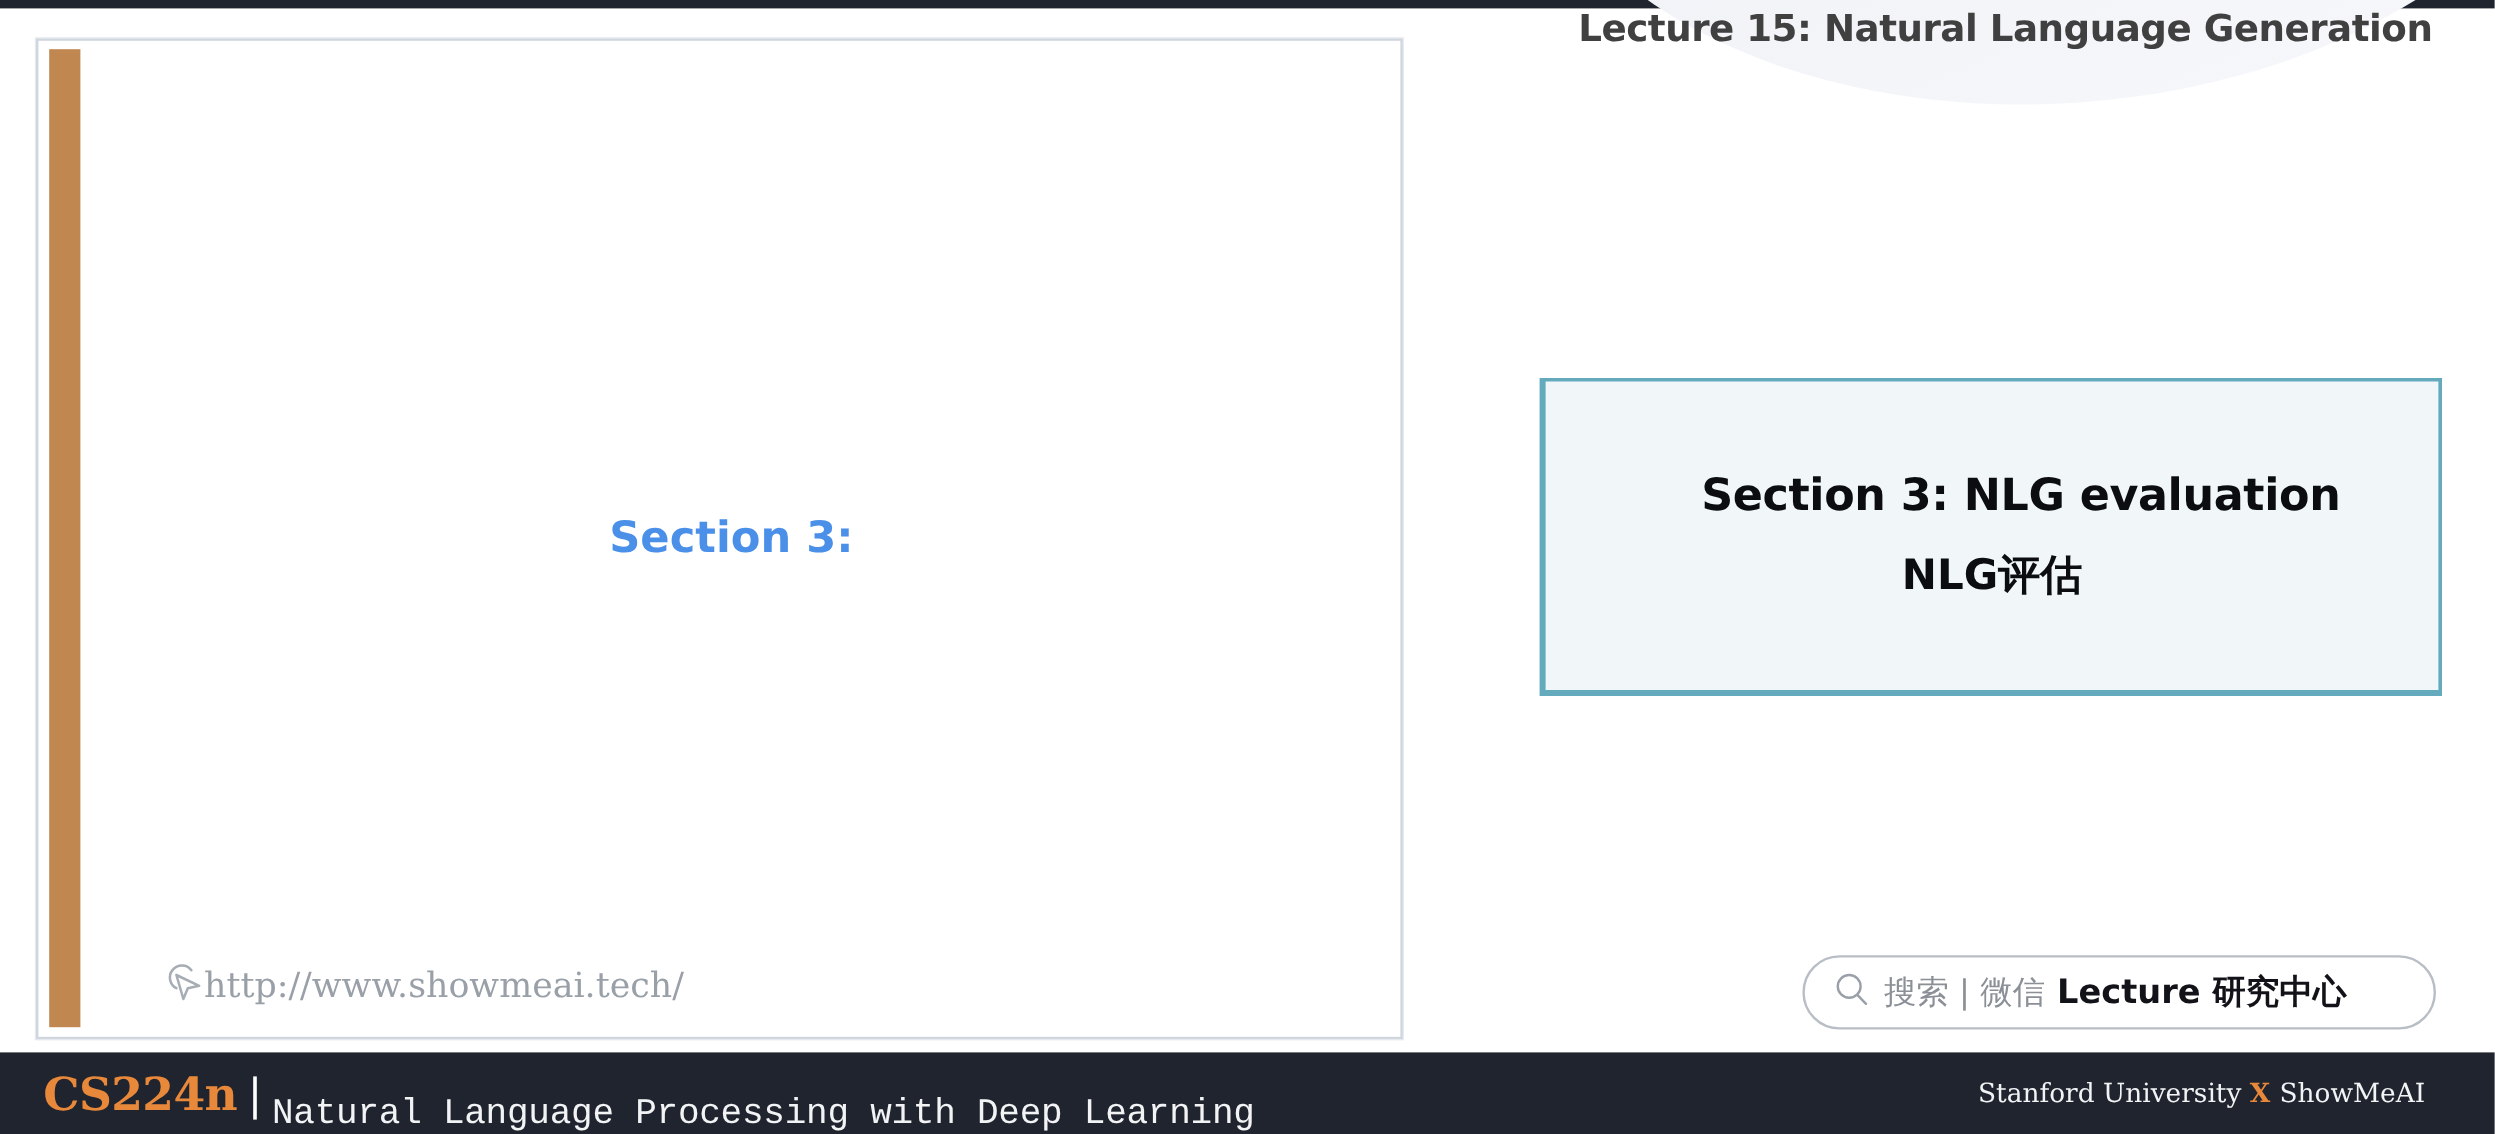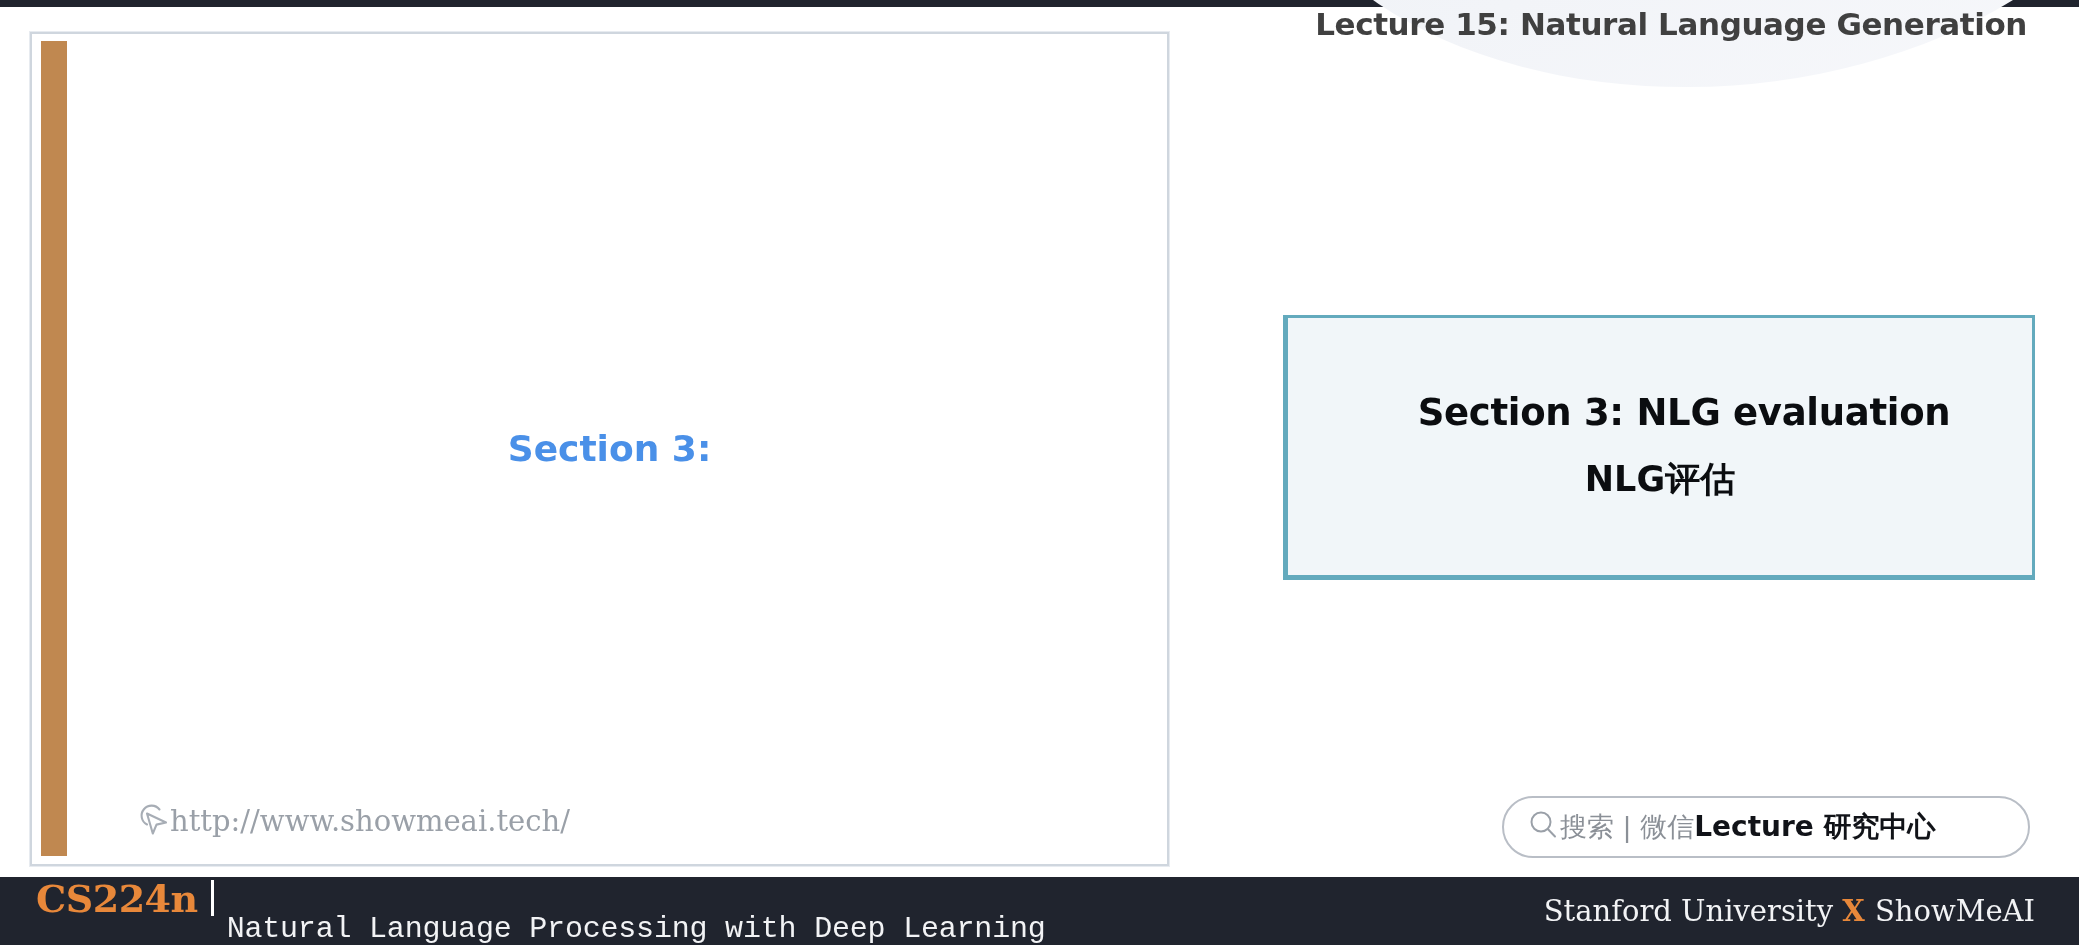--- a/index.html
+++ b/index.html
@@ -142,20 +142,21 @@
     top: 796px;
     width: 528px;
     height: 62px;
     border: 2px solid #b9bec6;
     border-radius: 32px;
     background: #ffffff;
     box-sizing: border-box;
     display: flex;
     align-items: center;
     padding-left: 22px;
+    gap: 10px;
   }
   .search-label {
     font-family: "DejaVu Sans", sans-serif;
     font-size: 27px;
     color: #8b9097;
     white-space: nowrap;
   }
   .search-brand {
     font-family: "DejaVu Sans", sans-serif;
     font-weight: bold;
@@ -172,21 +173,21 @@
     width: 2079px;
     height: 68px;
     background: #20242e;
     display: flex;
     align-items: center;
   }
   .bottom-left {
     position: absolute;
     left: 36px;
     display: flex;
-    align-items: flex-start;
+    align-items: center;
     gap: 0;
     white-space: nowrap;
   }
   .course-code {
     font-family: "DejaVu Serif", serif;
     font-weight: bold;
     font-size: 38px;
     color: #e8883a;
     letter-spacing: -0.5px;
   }
@@ -201,24 +202,24 @@
   }
   .course-name {
     font-family: Liberation Mono, monospace;
     font-size: 30px;
     color: #f2f3f5;
     letter-spacing: -0.2px;
     margin-top: 36px;
   }
   .bottom-right {
     position: absolute;
-    right: 44px;
+    right: 58px;
     white-space: nowrap;
     font-family: "DejaVu Serif", serif;
-    font-size: 29px;
+    font-size: 22px;
     color: #f2f3f5;
   }
   .bottom-right .x-mark {
     color: #e8883a;
     font-weight: bold;
   }
 </style>
 </head>
 <body>
 

